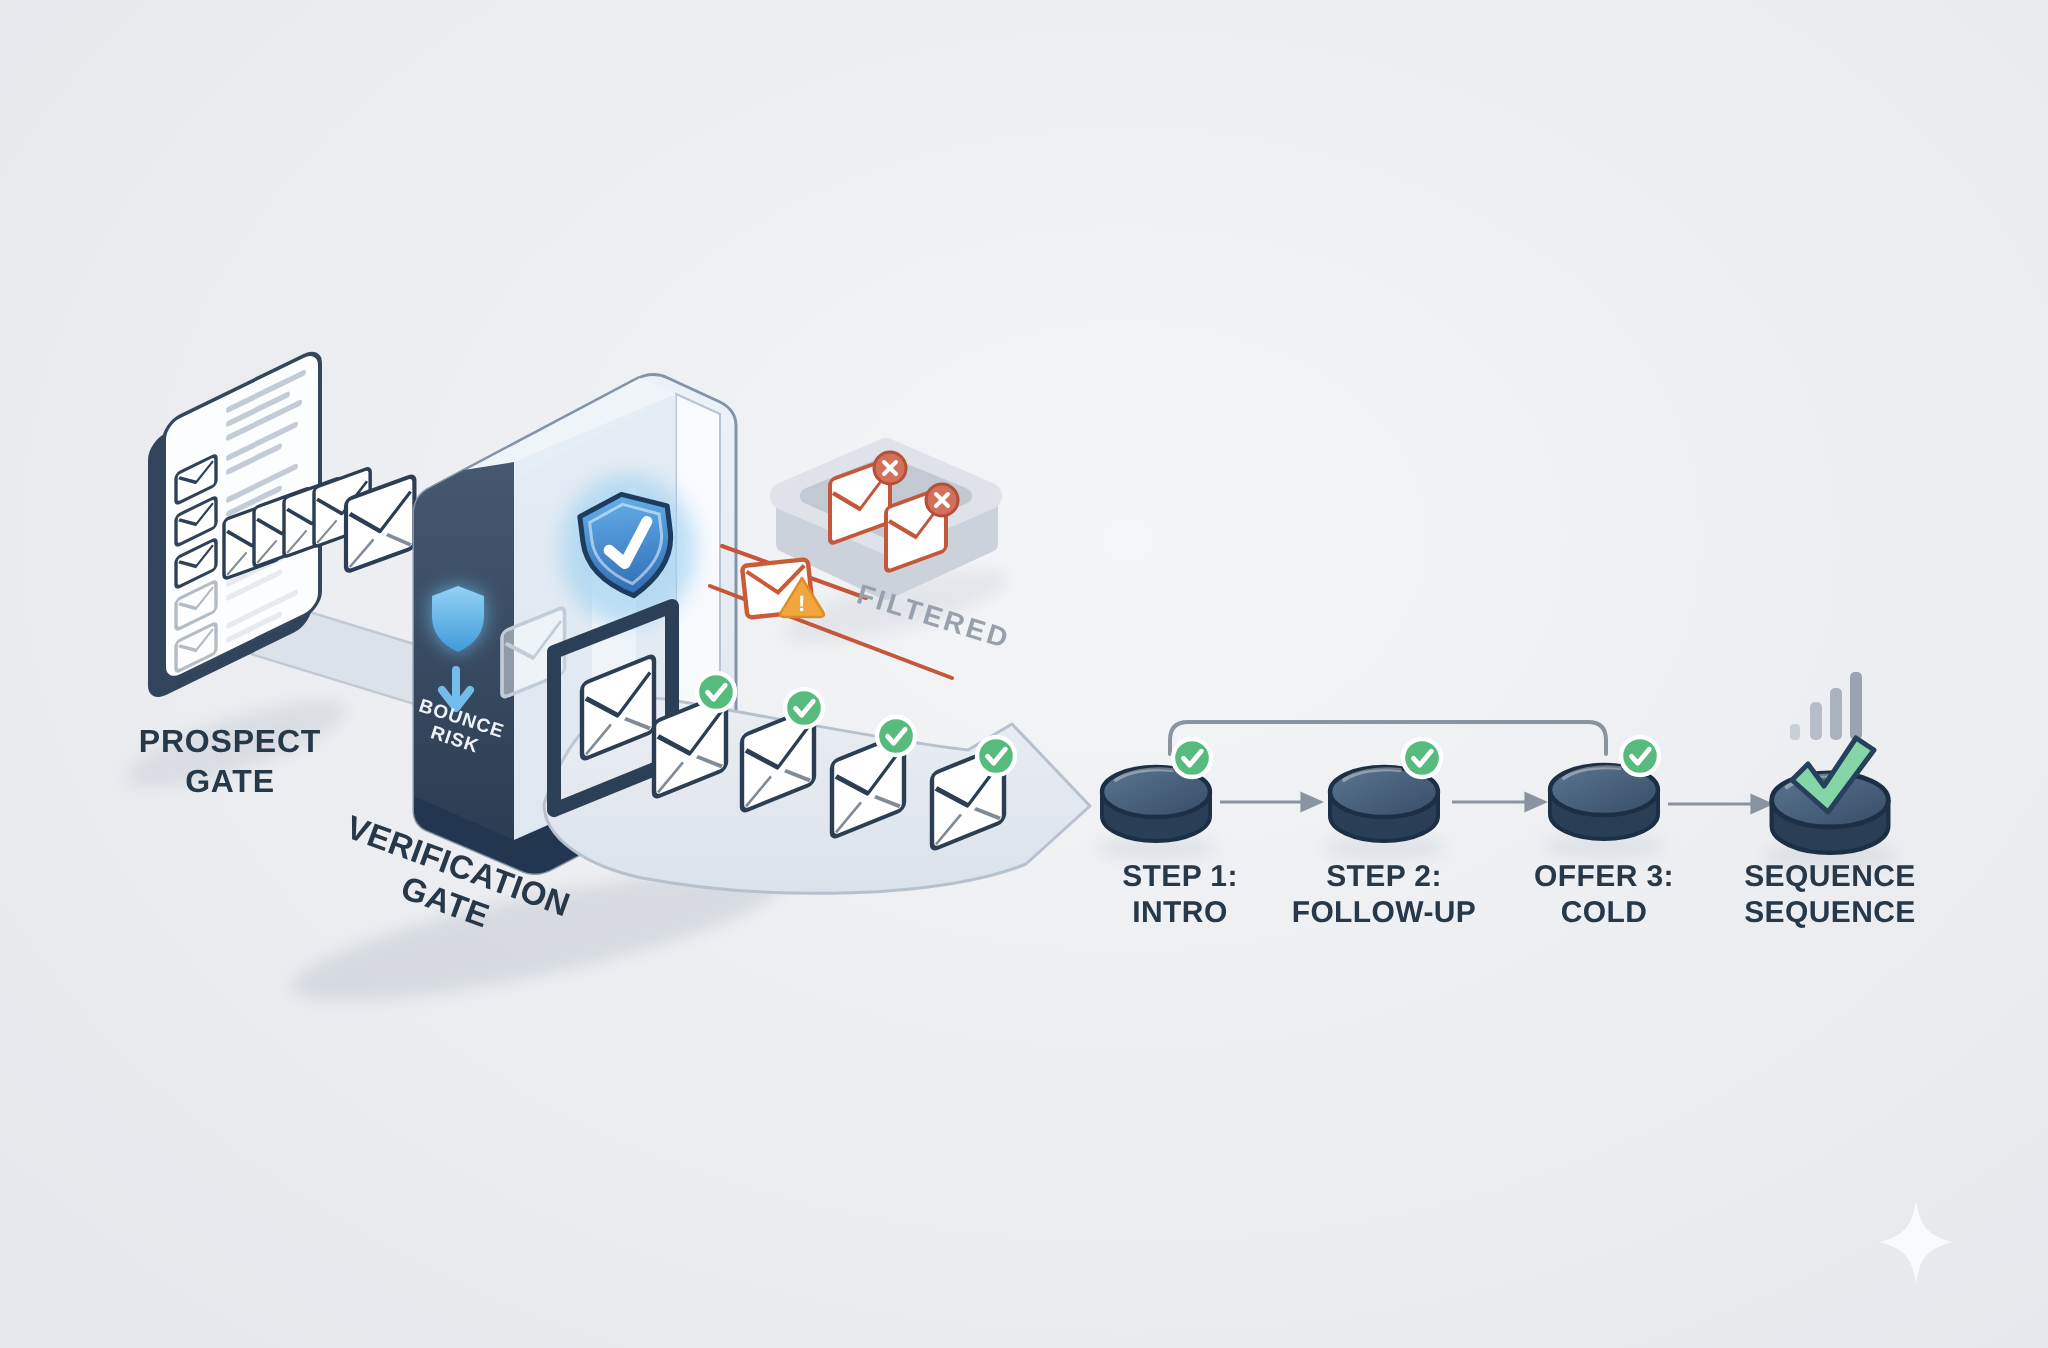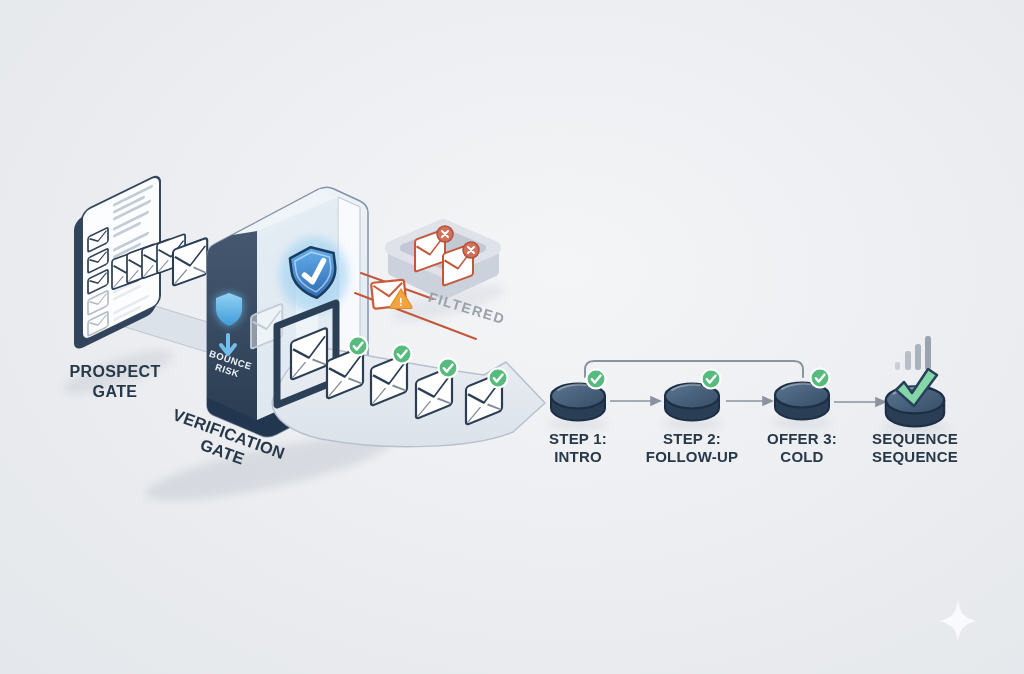--- a/index.html
+++ b/index.html
@@ -13,21 +13,21 @@
     position:absolute;font-weight:bold;color:#273849;text-align:center;
     letter-spacing:-0.2px;
   }
   .lbl span{display:block;}
   #lbl-prospect{left:57px;top:350px;width:116px;font-size:16px;line-height:20px;letter-spacing:.4px;margin-top:12px;}
   #lbl-vgate{left:148px;top:424px;width:155px;font-size:16.5px;line-height:19px;transform:rotate(20deg);letter-spacing:.2px;}
   #lbl-bounce{left:196px;top:354px;width:66px;font-size:9.5px;line-height:11px;color:#edf3f9;transform:rotate(18deg);letter-spacing:.5px;}
   #lbl-filtered{left:417px;top:300px;width:100px;font-size:14px;color:#98a1ab;transform:rotate(17deg);letter-spacing:1.5px;}
   #lbl-seqtitle{left:601px;top:335px;width:182px;font-size:15px;letter-spacing:.2px;}
   .step-lbl{width:110px;font-size:15px;line-height:17.5px;top:430px;letter-spacing:.2px;}
-  #lbl-step1{left:523px;}
+  #lbl-step1{left:535px;}
   #lbl-step2{left:637px;}
   #lbl-step3{left:747px;}
   #lbl-success{left:860px;}
 </style>
 </head>
 <body>
 
 <div id="stage">
 
 <svg id="art" width="1024" height="674" viewBox="0 0 1024 674">

